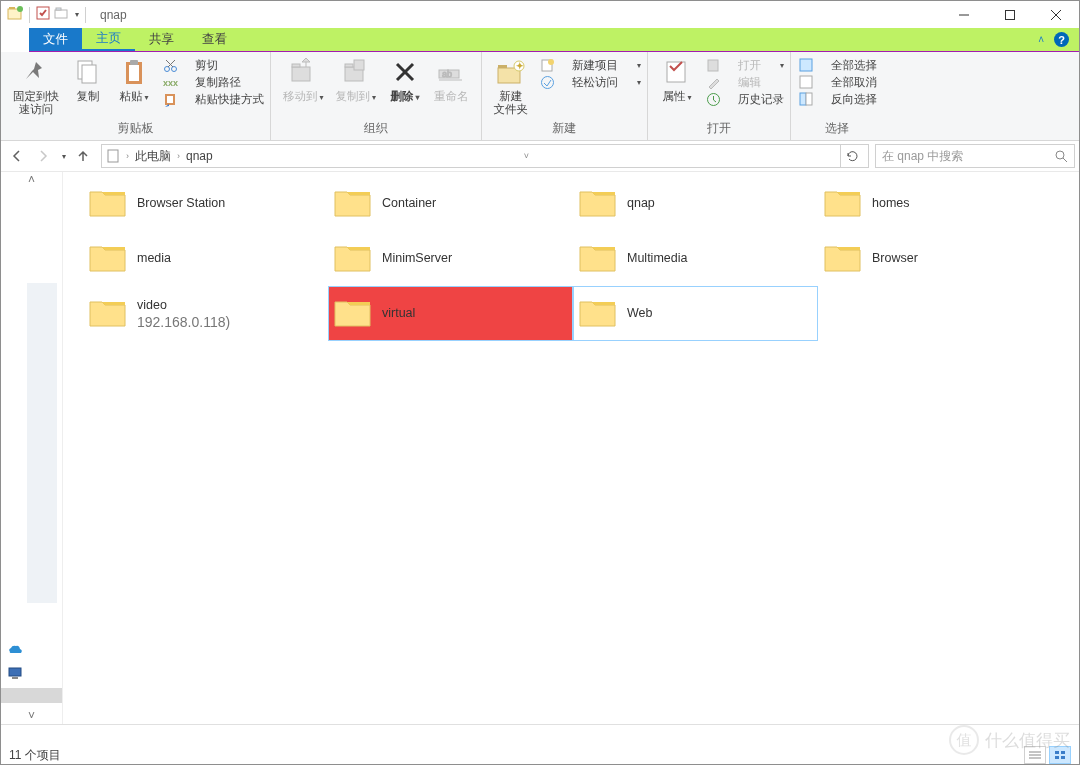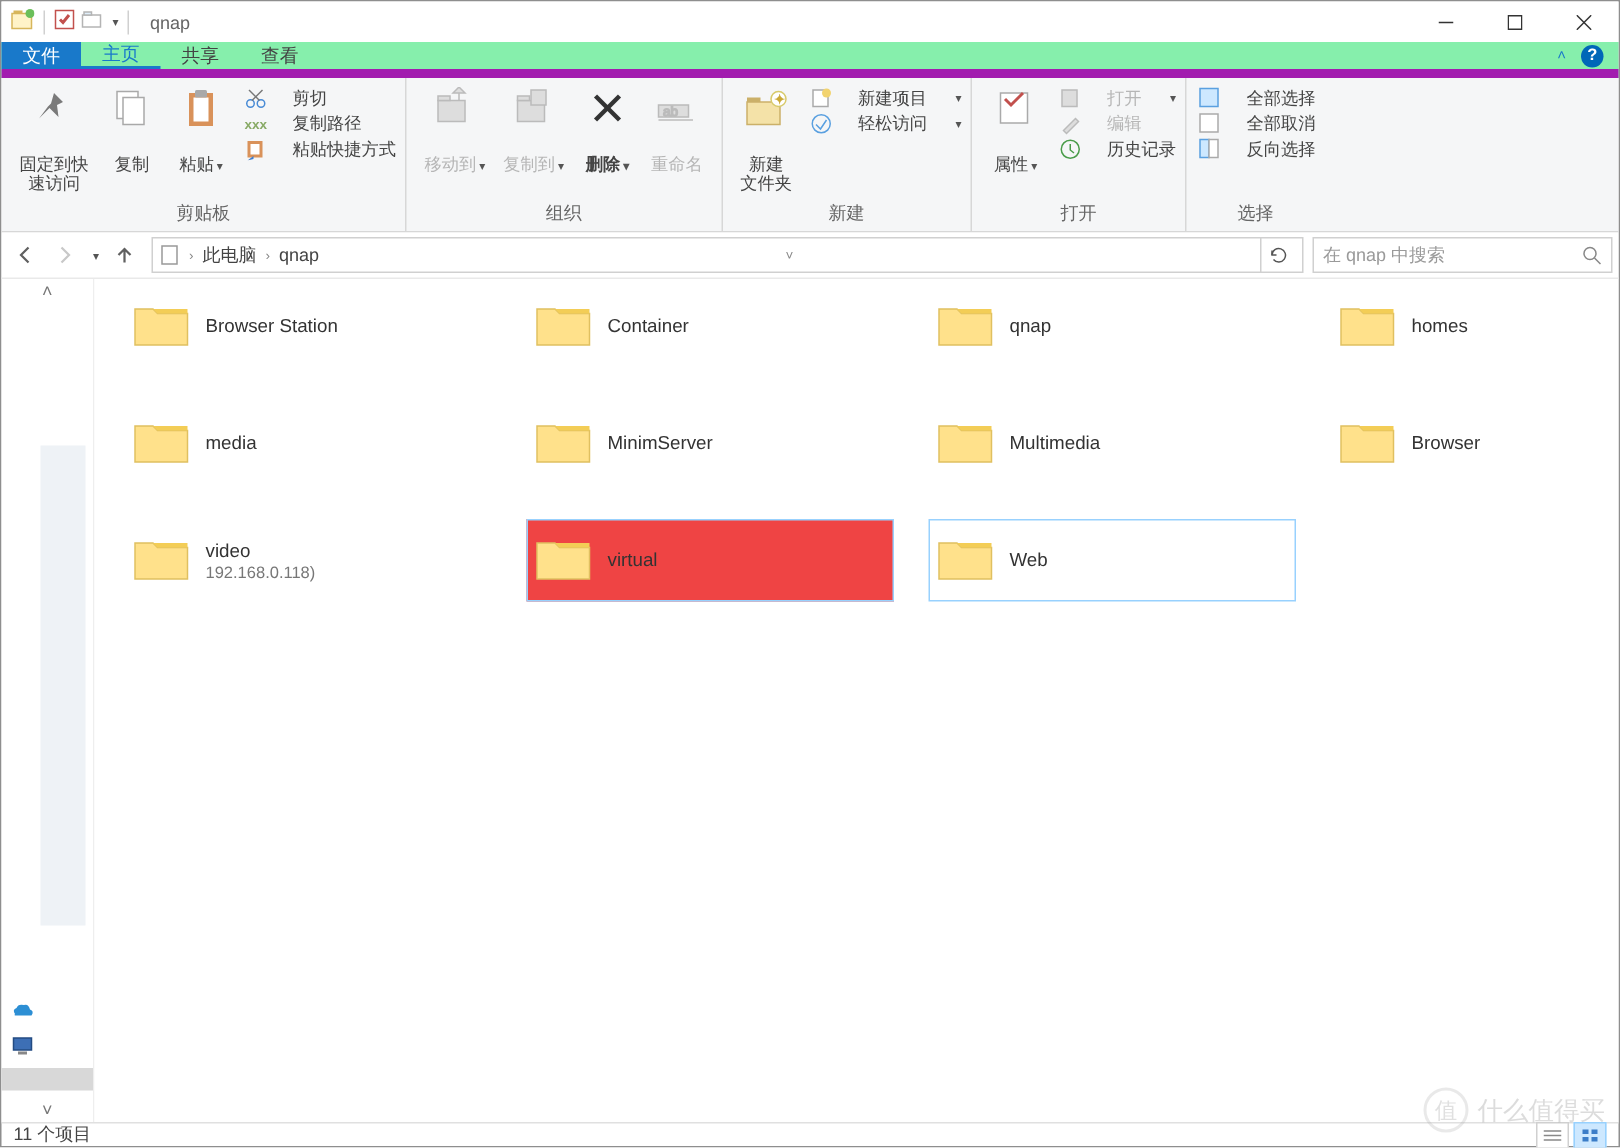--- a/index.html
+++ b/index.html
@@ -5,33 +5,33 @@
   html,body{margin:0;padding:0;width:1080px;height:765px;overflow:hidden;font-family:"Microsoft YaHei","Segoe UI",Arial,sans-serif;font-size:12px;color:#444;background:#fff;-webkit-font-smoothing:antialiased;}
   *{box-sizing:border-box;}
   .window{display:flex;flex-direction:column;height:100%;border:1px solid #8e8e8e;}
   .title-bar{height:27px;display:flex;align-items:center;background:#fff;border-bottom:0;}
   .qat{display:flex;align-items:center;gap:4px;padding:0 6px;}
   .qat .sep{width:1px;height:16px;background:#d0d0d0;margin:0 2px;}
   .title-text{margin-left:6px;color:#666;flex:0 0 auto;}
   .title-spacer{flex:1;}
   .win-controls{display:flex;}
   .win-btn{width:46px;height:27px;display:flex;align-items:center;justify-content:center;}
-  .menu-bar{height:24px;display:flex;align-items:stretch;background:#86efac;border-bottom:6px solid #a21caf;}
+  .menu-bar{height:24px;display:flex;align-items:stretch;background:#bef264;border-bottom:1px solid #a21caf;margin-left:28px;}
   .menu-tab{padding:0 14px;display:flex;align-items:center;color:#444;font-size:12.5px;}
   .menu-tab.file{background:#1979ca;color:#fff;}
   .menu-tab.sel{border-bottom:2px solid #1979ca;color:#1979ca;}
   .menu-spacer{flex:1;}
   .menu-right{display:flex;align-items:center;gap:10px;padding-right:10px;}
   .help-circle{width:15px;height:15px;border-radius:50%;background:#0067b8;color:#fff;font-size:11px;display:flex;align-items:center;justify-content:center;font-weight:bold;}
   .ribbon{background:#f5f6f7;border-bottom:1px solid #d7d7d7;display:flex;align-items:stretch;}
   .rgroup{border-right:1px solid #d7d7d7;display:flex;flex-direction:column;padding:4px 6px 2px 6px;}
   .rgroup .icons{flex:1;display:flex;align-items:flex-start;}
   .rgroup .glabel{text-align:center;color:#666;font-size:12px;padding:2px 0 1px;}
   .large-btn{display:flex;flex-direction:column;align-items:center;padding:2px 6px;min-width:46px;}
-  .large-btn .lbl{text-align:center;font-size:11.5px;margin-top:16px;line-height:1.15;}
+  .large-btn .lbl{text-align:center;font-size:11.5px;margin-top:2px;line-height:1.15;}
   .small-stack{display:flex;flex-direction:column;gap:2px;margin-left:6px;padding-top:2px;}
   .small-item{display:flex;align-items:center;gap:17px;font-size:11.5px;color:#444;white-space:nowrap;}
   .dim{color:#b6b6b6!important;}
   .dim svg *{stroke:#bbb!important;fill:#ddd!important;}
   .ic{display:inline-block;}
   .chev-s{font-size:8px;color:#555;margin-left:2px;}
   .toolbar{height:31px;display:flex;align-items:center;padding:0 4px;gap:2px;background:#fff;border-bottom:1px solid #e9e9e9;}
   .nav-arrow{width:24px;height:24px;display:flex;align-items:center;justify-content:center;color:#808080;}
   .nav-arrow.disabled{color:#c8c8c8;}
   .breadcrumb{flex:1;height:24px;border:1px solid #d0d0d0;display:flex;align-items:center;padding:0 4px;gap:3px;font-size:12px;color:#444;margin:0 4px;background:#fff;}
@@ -40,27 +40,27 @@
   .search-box{width:200px;height:24px;border:1px solid #d0d0d0;display:flex;align-items:center;padding:0 6px;color:#999;background:#fff;font-style:italic;}
   .search-box span:first-child{flex:1;font-style:normal;}
   .body{flex:1;display:flex;min-height:0;}
   .nav-tree{width:62px;border-right:1px solid #eee;background:#fff;position:relative;display:flex;flex-direction:column;}
   .scroll-arrow{height:16px;display:flex;align-items:center;justify-content:center;color:#777;}
   .tree-body{flex:1;position:relative;}
   .tree-icons{position:absolute;bottom:4px;left:6px;display:flex;flex-direction:column;gap:7px;}
   .tree-hilite{position:absolute;bottom:5px;left:0;width:100%;height:15px;background:#d8d8d8;}
   .tree-hilite2{position:absolute;top:95px;left:26px;width:30px;height:320px;background:#eef2f6;}
   .content{flex:1;background:#fff;overflow:hidden;position:relative;}
-  .folder-grid{display:grid;grid-template-columns:repeat(4,245px);grid-auto-rows:55px;padding:4px 22px 4px 20px;gap:23px;}
+  .folder-grid{display:grid;grid-template-columns:repeat(4,245px);grid-auto-rows:55px;padding:4px 22px 4px 20px;}
   .folder-item{display:flex;align-items:center;gap:8px;padding:3px;border:1px solid transparent;}
   .folder-item.sel{background:#ef4444;border:1px solid #98d1fe;}
   .folder-item.hover{border:1px solid #98d1fe;}
   .folder-name{font-size:12.5px;color:#333;line-height:1.25;}
-  .folder-sub{font-size:11px;color:#777;}
-  .status-bar{height:16px;border-top:1px solid #e0e0e0;display:flex;align-items:center;padding:0 8px;}
+  .folder-sub{font-size:14px;color:#777;}
+  .status-bar{height:40px;border-top:1px solid #e0e0e0;display:flex;align-items:flex-end;padding:0 8px;}
   .status-bar .txt{color:#444;}
   .status-bar .view-btns{margin-left:auto;display:flex;gap:3px;}
   .vbtn{width:22px;height:18px;border:1px solid #d0d0d0;display:flex;align-items:center;justify-content:center;background:#fff;}
   .vbtn.active{background:#cde8ff;border-color:#98d1fe;}
   .watermark{position:absolute;right:10px;bottom:10px;opacity:.25;display:flex;align-items:center;gap:6px;pointer-events:none;font-size:17px;color:#777;}
   .watermark .logo{width:30px;height:30px;border:2px solid #aaa;border-radius:50%;display:flex;align-items:center;justify-content:center;font-size:15px;color:#888;}
   .bc-drop{margin-left:auto;font-size:9px;color:#888;padding:0 4px;}
 </style>
 </head>
 <body>

